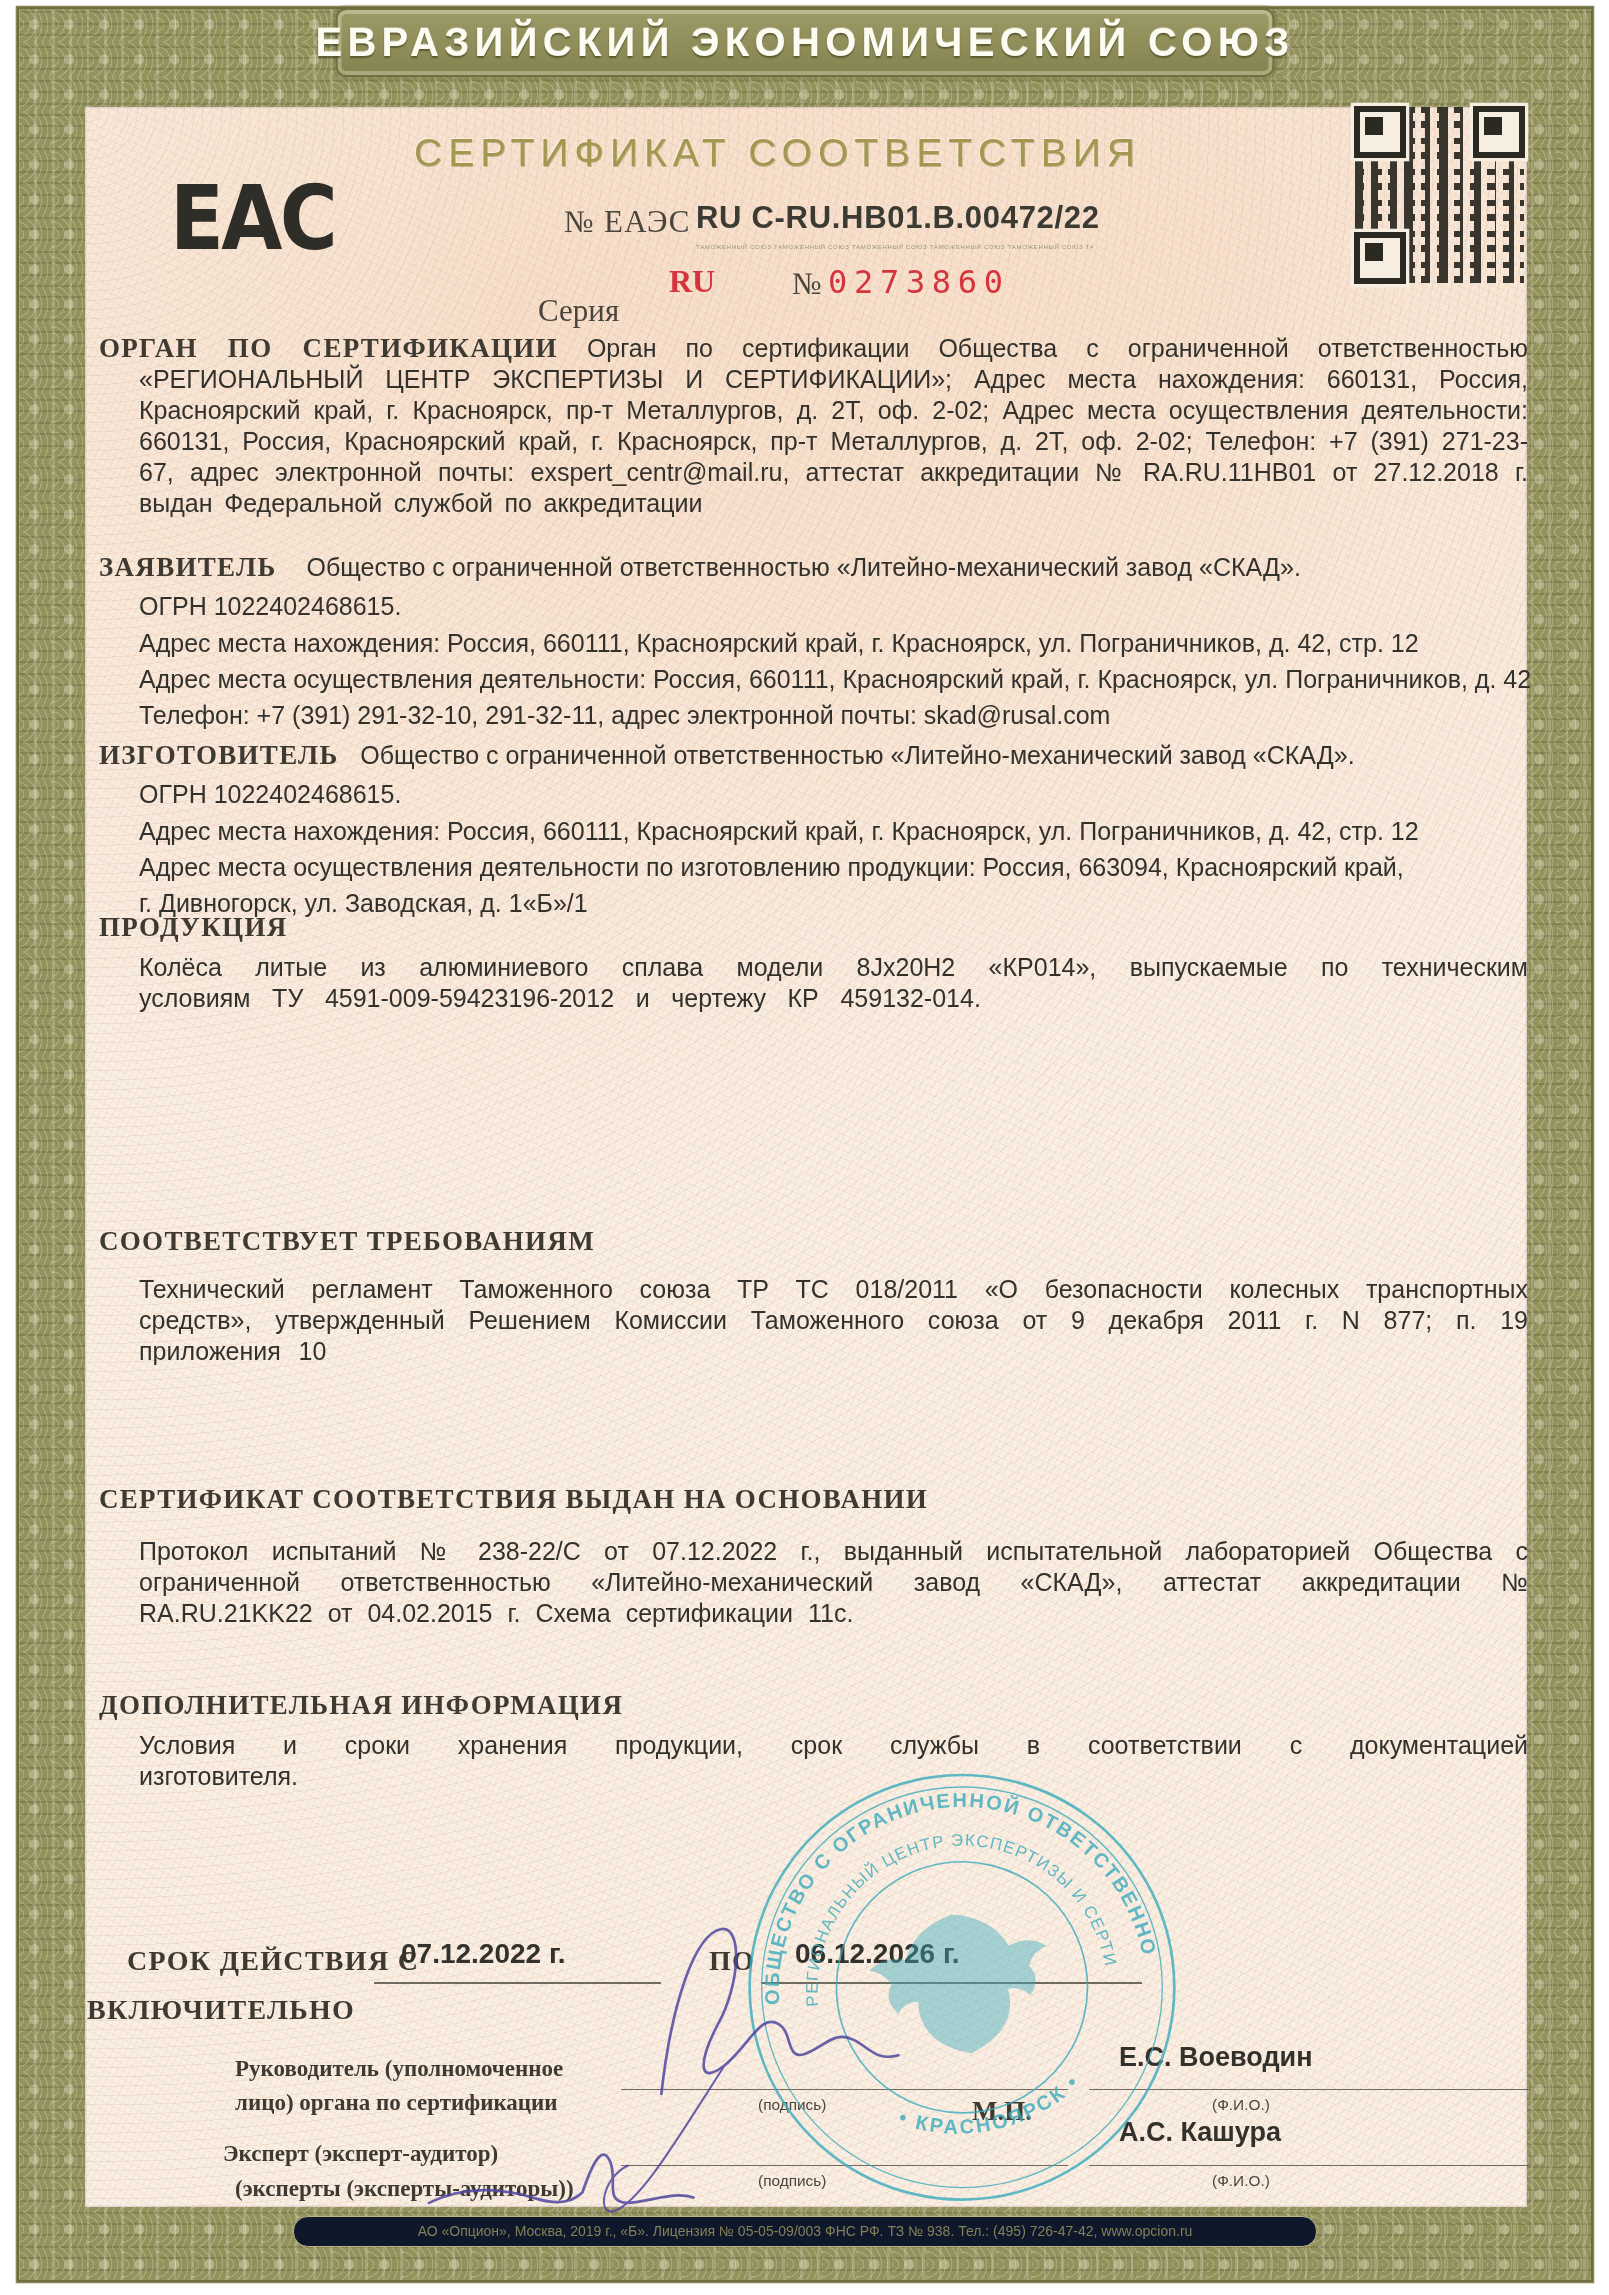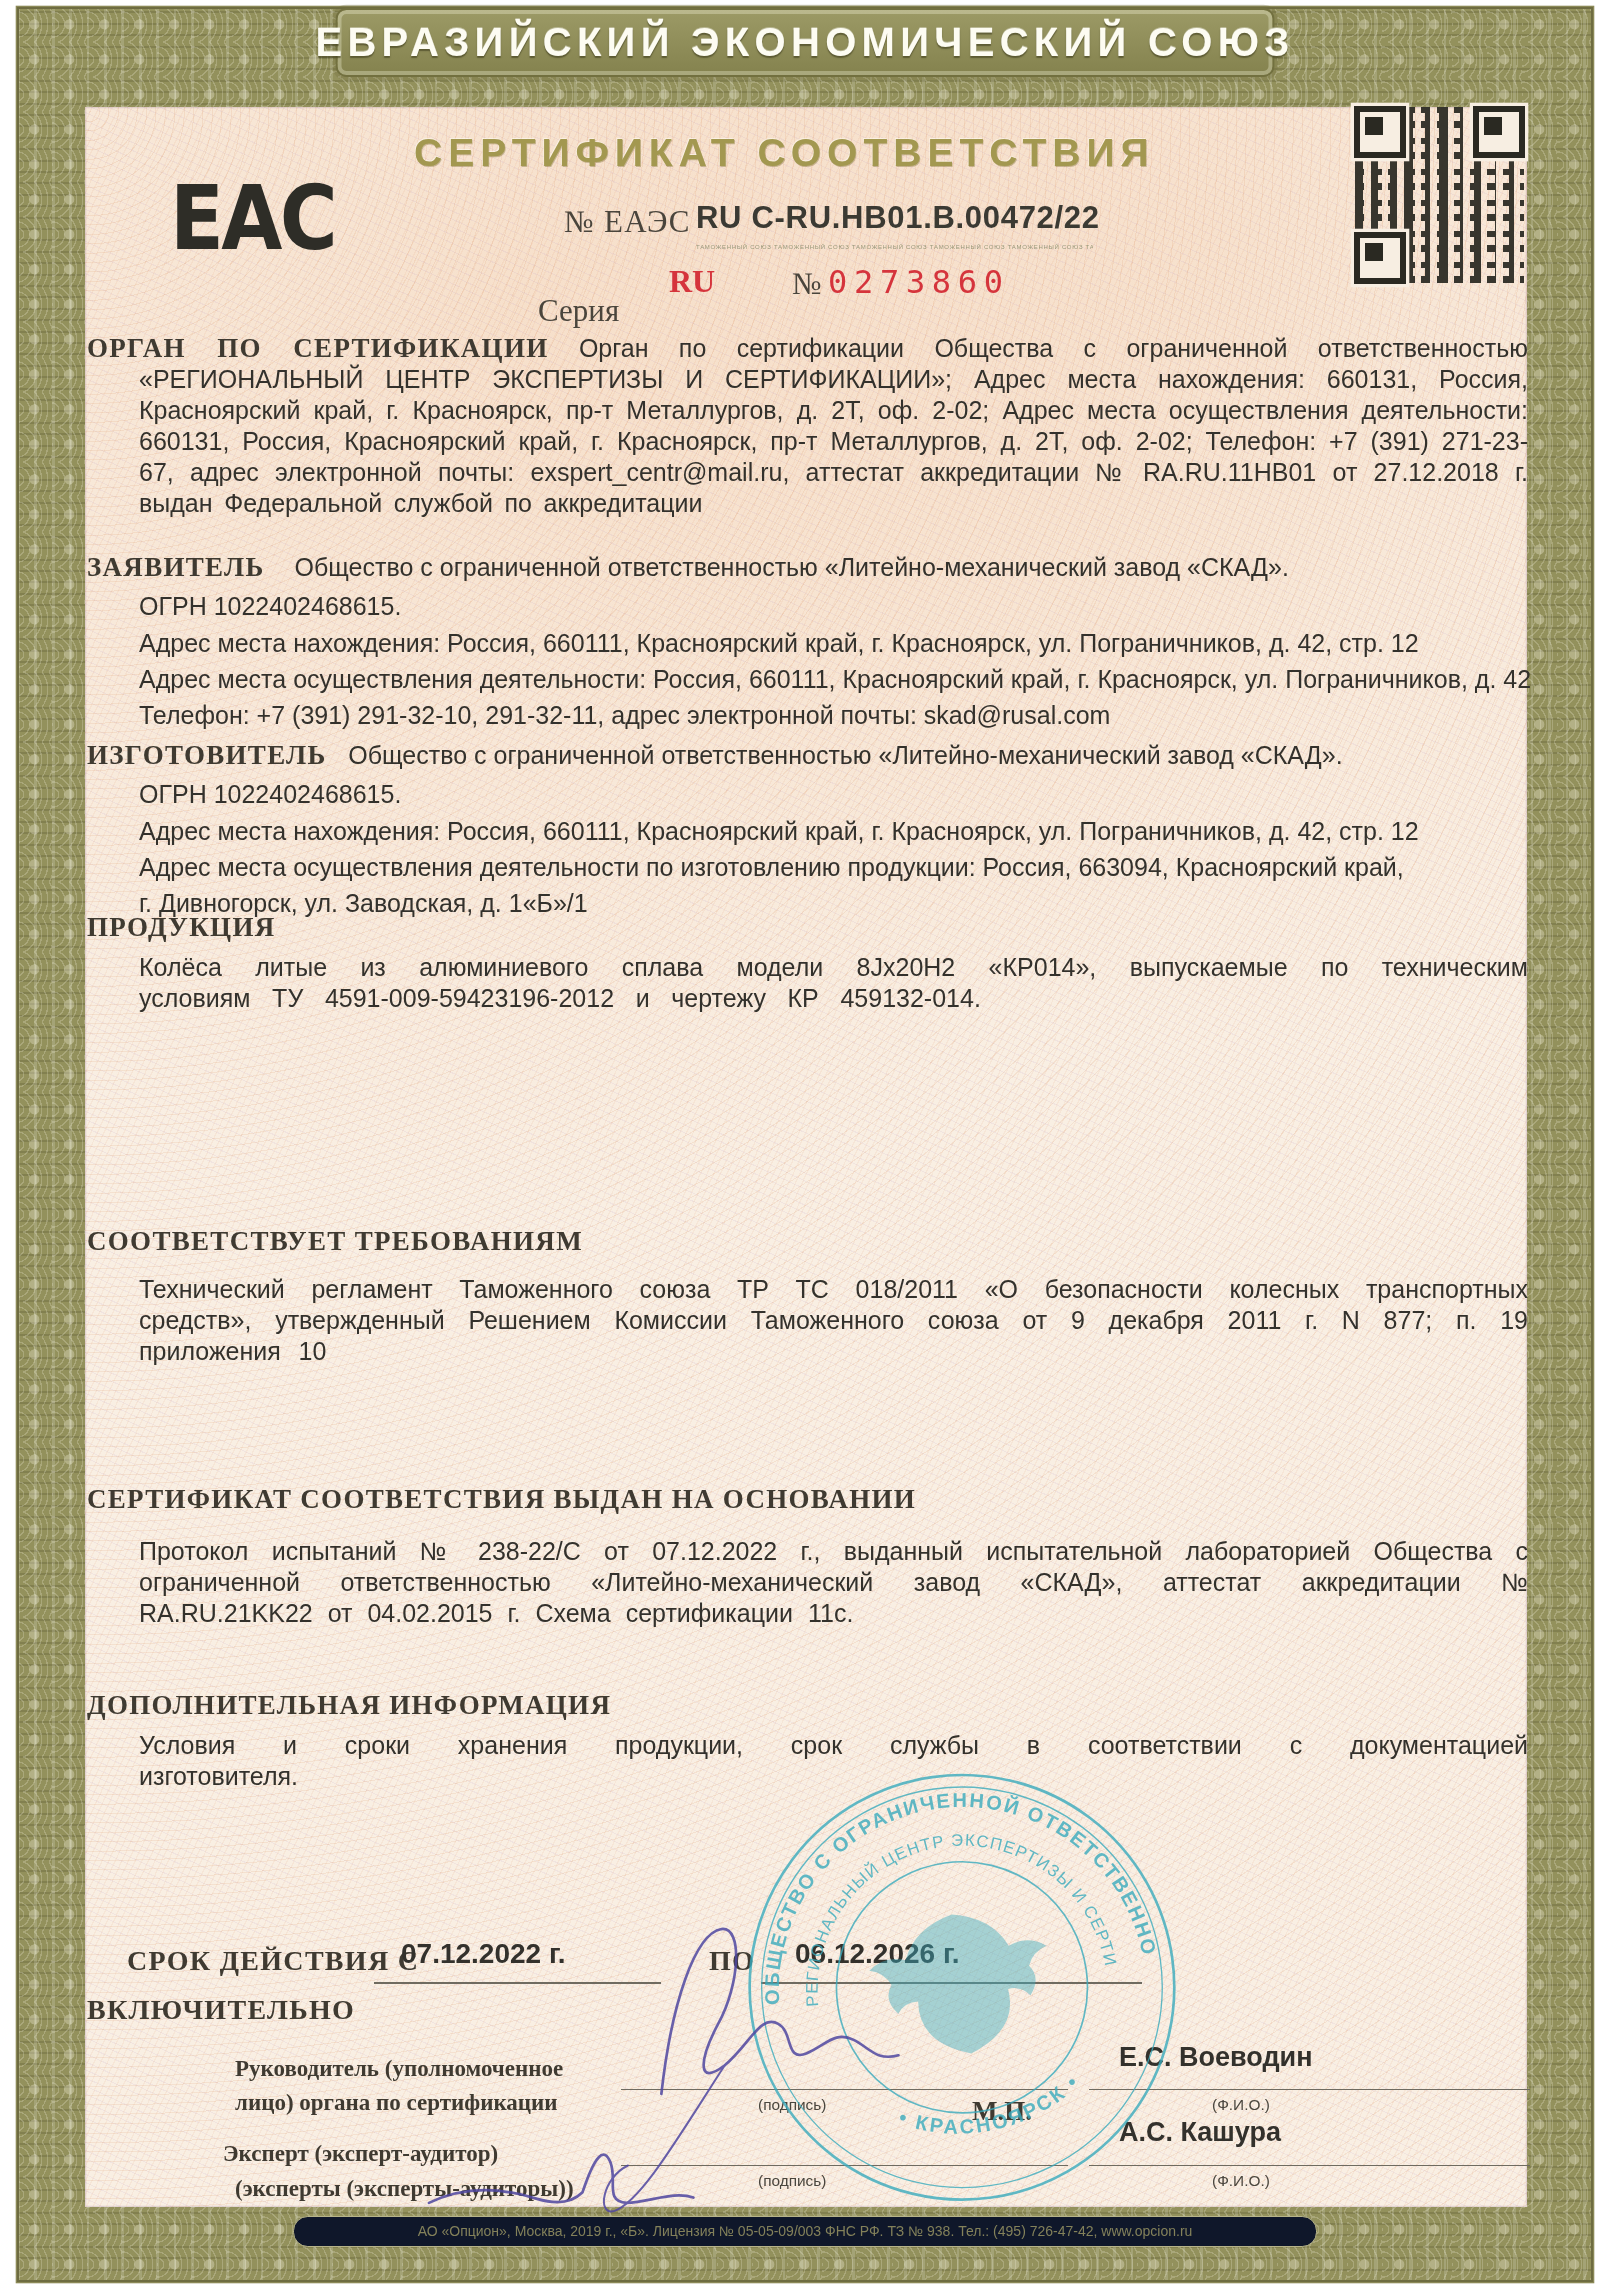--- a/index.html
+++ b/index.html
@@ -50,36 +50,36 @@
       repeating-linear-gradient(0deg,#2a2922 0 7.3px,transparent 7.3px 15.4px,#2a2922 15.4px 21px,transparent 21px 31px),
       repeating-linear-gradient(90deg,#2a2922 0 8px,transparent 8px 14px,#2a2922 14px 23px,transparent 23px 35px);
     -webkit-mask-image:repeating-linear-gradient(90deg,#000 0 8.7px,transparent 8.7px 16px,#000 16px 27px,transparent 27px 33px);
     mask-image:repeating-linear-gradient(90deg,#000 0 8.7px,transparent 8.7px 16px,#000 16px 27px,transparent 27px 33px);}
   .qr-finder{position:absolute;width:40px;height:40px;border:6px solid #2a2922;background:#f7eee2;box-shadow:0 0 0 3.3px #f7eee2;}
   .qr-finder .dot{width:17.4px;height:17.4px;background:#2a2922;margin:5.3px;}
   .qr-f-tl{left:4px;top:4px;} .qr-f-tr{right:4px;top:4px;} .qr-f-bl{left:4px;bottom:4px;}
 
   
   .cert-title{position:absolute;left:414px;top:131px;width:668px;text-align:center;
-    font-size:39px;font-weight:bold;letter-spacing:6px;color:#a39850;white-space:nowrap;
+    font-size:39px;font-weight:normal;letter-spacing:6px;color:#a39850;white-space:nowrap;
     text-shadow:0.7px 1.3px 0 rgba(122,106,46,.38), -0.7px -0.7px 0 rgba(255,255,250,.5);}
   .numline-label{position:absolute;left:564px;top:204px;font-family:"Liberation Serif",serif;
     font-size:31px;color:#4a453c;letter-spacing:1.3px;}
   .numline-value{position:absolute;left:696px;top:200px;font-size:31px;font-weight:bold;color:#3b3a33;letter-spacing:0.7px;}
   .microtext{position:absolute;left:696px;top:244px;width:397px;height:7.3px;overflow:hidden;
     font-size:6px;letter-spacing:0.7px;color:#98987a;white-space:nowrap;line-height:7.3px;}
   .series-label{position:absolute;left:538px;top:266px;font-family:"Liberation Serif",serif;font-size:31px;color:#4a453c;margin-top:27px;}
   .series-value{position:absolute;left:669px;top:263px;font-family:"Liberation Serif",serif;font-size:32px;font-weight:bold;color:#d5343c;}
   .serial-label{position:absolute;left:792px;top:266px;font-family:"Liberation Serif",serif;font-size:31px;color:#4a453c;}
   .serial-value{position:absolute;left:828px;top:263px;font-family:"DejaVu Sans Mono",monospace;
     font-size:32px;color:#d5343c;letter-spacing:6.7px;}
 
   
   .sec{position:absolute;left:87px;width:1441px;}
-  .h-serif{font-family:"Liberation Serif",serif;font-weight:bold;font-size:27px;color:#3f3a31;letter-spacing:1.3px;}
+  .h-serif{font-family:"Liberation Serif",serif;font-weight:bold;font-size:27px;color:#3f3a31;letter-spacing:1.3px;padding-left:12px;}
   .body-text{font-size:25px;line-height:31px;color:#33312c;}
   .hang{padding-left:52px;text-indent:-52px;text-align:justify;}
   .bodyline{font-size:25px;line-height:30px;margin-left:52px;margin-bottom:6px;white-space:nowrap;}
   .just{text-align:justify;margin-left:52px;}
 
   .kod-value{position:absolute;left:375px;top:-2.7px;font-size:29px;font-weight:bold;letter-spacing:2px;color:#33312c;}
 
   
   .srok-label{position:absolute;left:87px;top:1945px;font-family:"Liberation Serif",serif;font-weight:bold;font-size:28px;color:#3f3a31;letter-spacing:1.3px;margin-left:40px;}
   .srok-date1{position:absolute;left:401px;top:1938px;font-size:28px;font-weight:bold;color:#33312c;}

